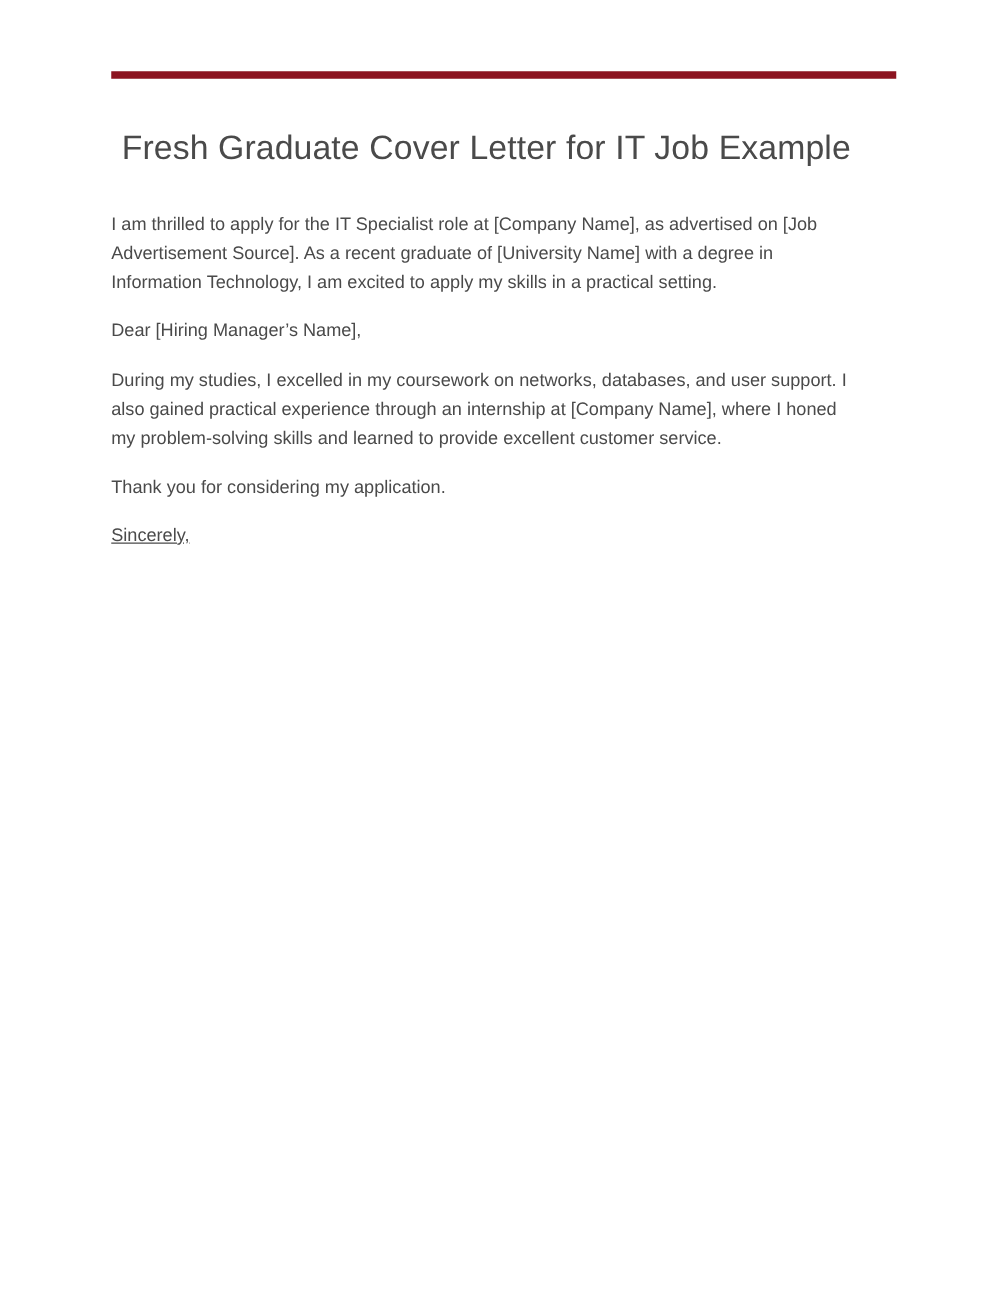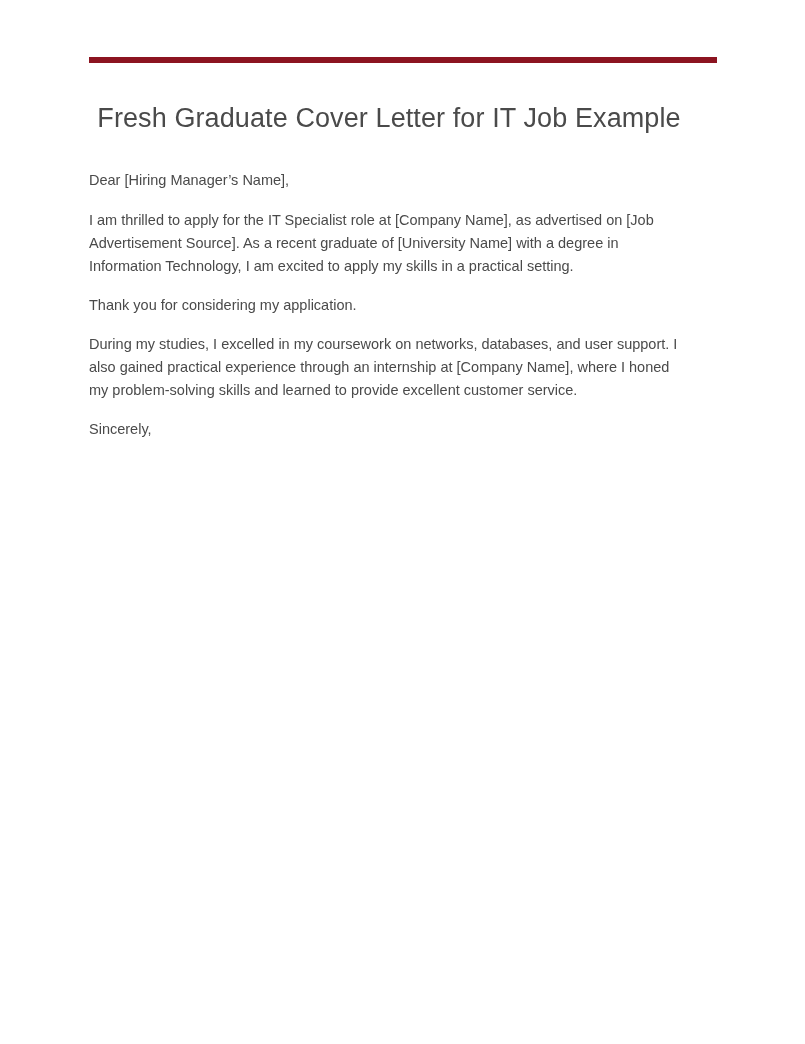--- a/index.html
+++ b/index.html
@@ -50,42 +50,43 @@
     line-height: 23px;
     color: #4a4a4a;
     margin: 0 0 16px 0;
     text-align: left;
   }
   .salutation {
     margin-bottom: 17px;
   }
   .closing-line {
     margin: 0;
+    text-decoration: underline;
   }
   .closing-block {
     margin-top: 0;
   }
 </style>
 </head>
 <body>
 
 <div class="page">
 
   <div class="top-rule"></div>
 
   <div class="content">
 
     <h1 class="doc-title">Fresh Graduate Cover Letter for IT Job Example</h1>
 
+    <p class="para">I am thrilled to apply for the IT Specialist role at [Company Name], as advertised on [Job Advertisement Source]. As a recent graduate of [University Name] with a degree in Information Technology, I am excited to apply my skills in a practical setting.</p>
+
     <p class="para salutation">Dear [Hiring Manager’s Name],</p>
 
-    <p class="para">I am thrilled to apply for the IT Specialist role at [Company Name], as advertised on [Job Advertisement Source]. As a recent graduate of [University Name] with a degree in Information Technology, I am excited to apply my skills in a practical setting.</p>
+    <p class="para">During my studies, I excelled in my coursework on networks, databases, and user support. I also gained practical experience through an internship at [Company Name], where I honed my problem-solving skills and learned to provide excellent customer service.</p>
 
     <p class="para">Thank you for considering my application.</p>
-
-    <p class="para">During my studies, I excelled in my coursework on networks, databases, and user support. I also gained practical experience through an internship at [Company Name], where I honed my problem-solving skills and learned to provide excellent customer service.</p>
 
     <div class="closing-block">
       <p class="para closing-line">Sincerely,</p>
     </div>
 
   </div>
 </div>
 
 </body></html>

